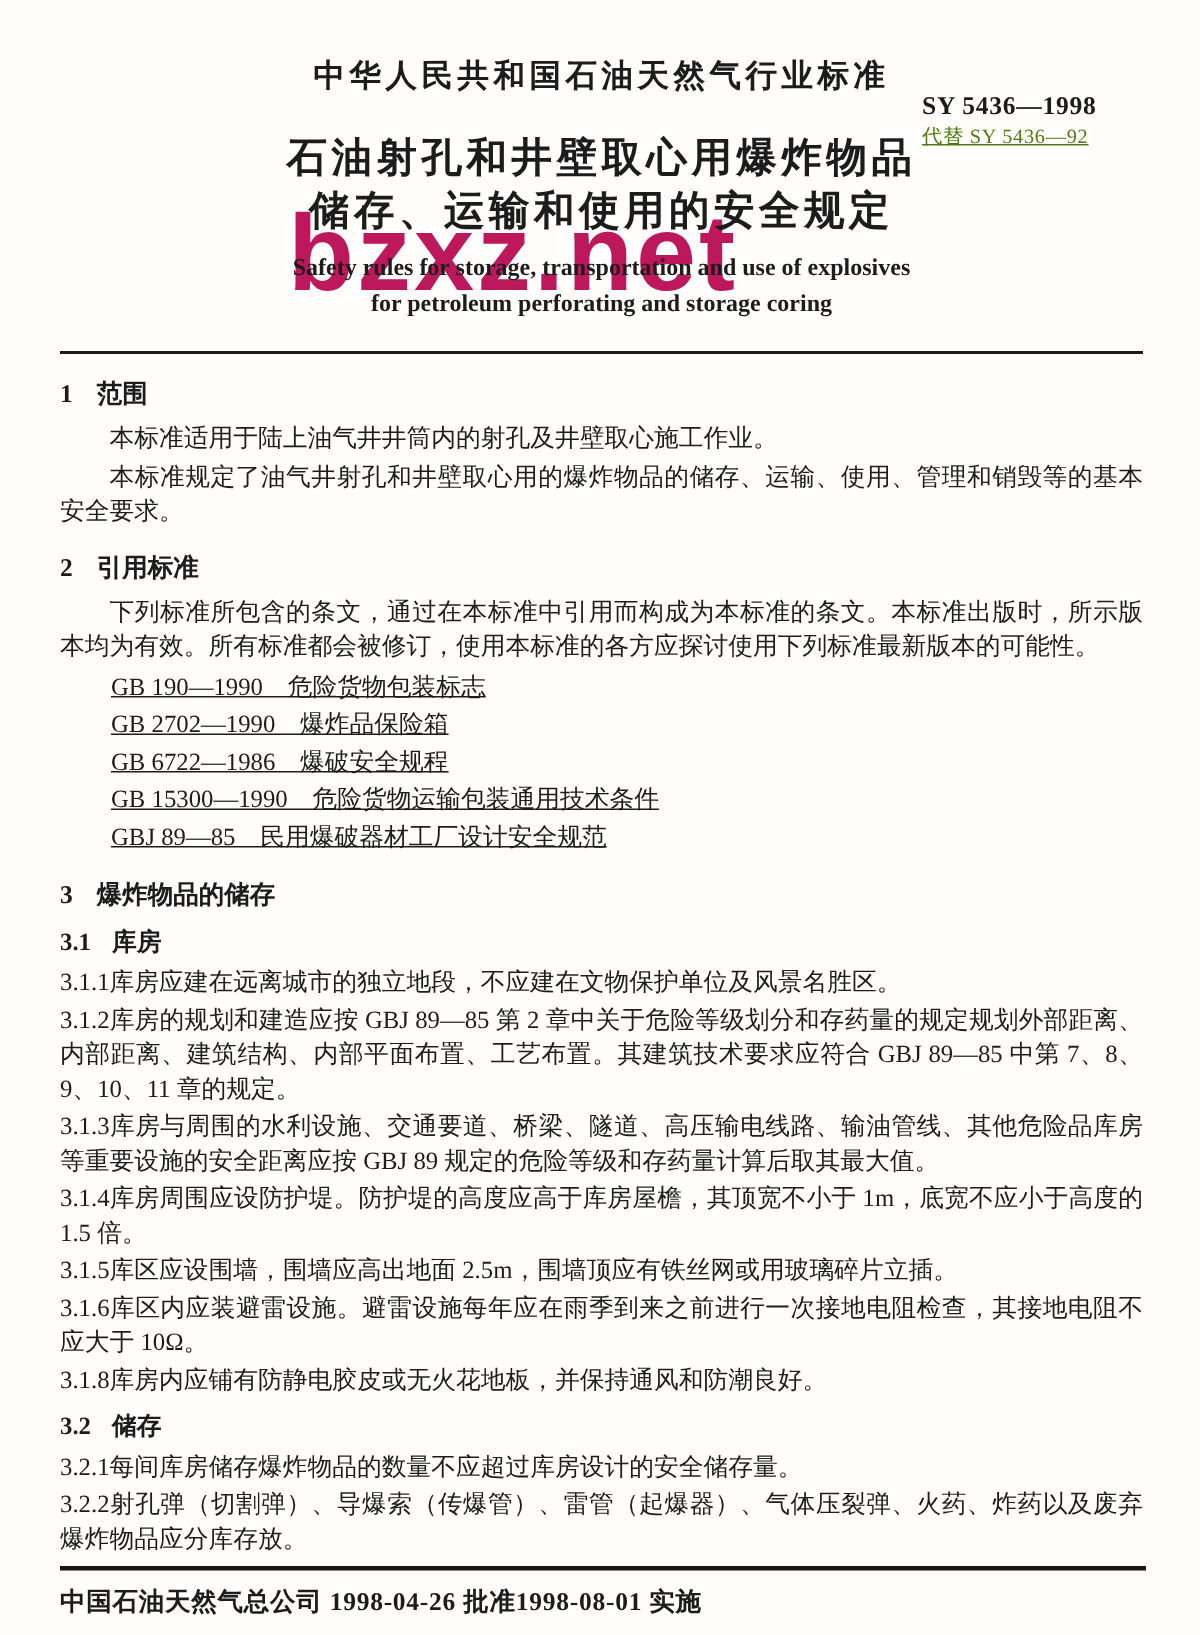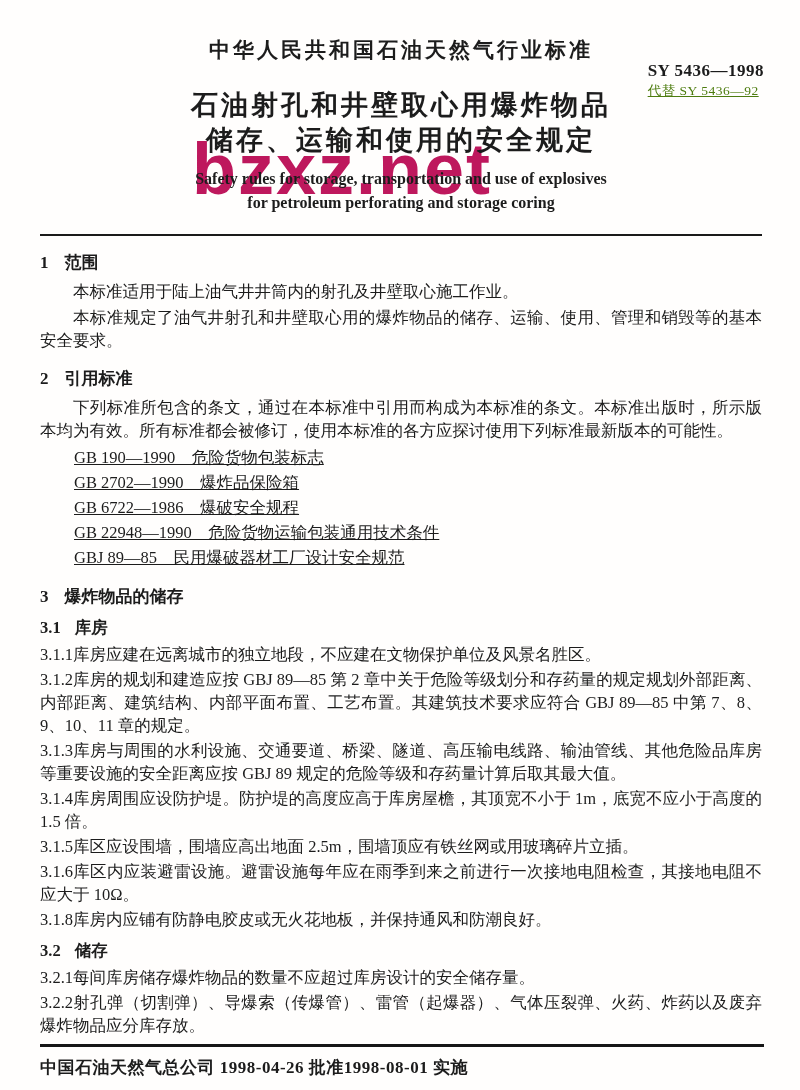--- a/index.html
+++ b/index.html
@@ -16,21 +16,21 @@
     font-family:"Liberation Sans","DejaVu Sans",sans-serif;
     font-size:72px;font-weight:700;letter-spacing:2px;color:#be185d;
     user-select:none;pointer-events:none;
   }
   .content{position:relative;z-index:1;}
   .std-type{
     text-align:center;font-size:21px;font-weight:700;letter-spacing:3px;
     margin-top:6px;
   }
   .std-num-block{
-    position:absolute;top:60px;right:36px;text-align:left;line-height:1.3;z-index:2;
+    position:absolute;top:60px;right:69px;text-align:left;line-height:1.3;z-index:2;
   }
   .std-num{font-size:17px;font-weight:700;letter-spacing:.5px;}
   .std-replaces{font-size:13.5px;color:#4d7c0f;letter-spacing:.5px;text-decoration:underline;}
   .title-cn{
     margin-top:24px;text-align:center;font-size:27px;font-weight:700;
     line-height:35px;letter-spacing:3px;
   }
   .title-en{
     margin-top:9px;text-align:center;font-size:16px;font-weight:700;line-height:24px;
   }
@@ -92,21 +92,21 @@
 
     <div>
       <div class="sec-h">
         <span class="num">2</span><span>引用标准</span>
       </div>
       <p class="para indent">下列标准所包含的条文，通过在本标准中引用而构成为本标准的条文。本标准出版时，所示版本均为有效。所有标准都会被修订，使用本标准的各方应探讨使用下列标准最新版本的可能性。</p>
       <div class="refs">
         <div class="ref">GB 190—1990　危险货物包装标志</div>
         <div class="ref">GB 2702—1990　爆炸品保险箱</div>
         <div class="ref">GB 6722—1986　爆破安全规程</div>
-        <div class="ref">GB 22948—1990　危险货物运输包装通用技术条件</div>
+        <div class="ref">GB 15300—1990　危险货物运输包装通用技术条件</div>
         <div class="ref">GBJ 89—85　民用爆破器材工厂设计安全规范</div>
       </div>
     </div>
 
     <div>
       <div class="sec-h">
         <span class="num">3</span><span>爆炸物品的储存</span>
       </div>
 
       <div class="sub-h">

